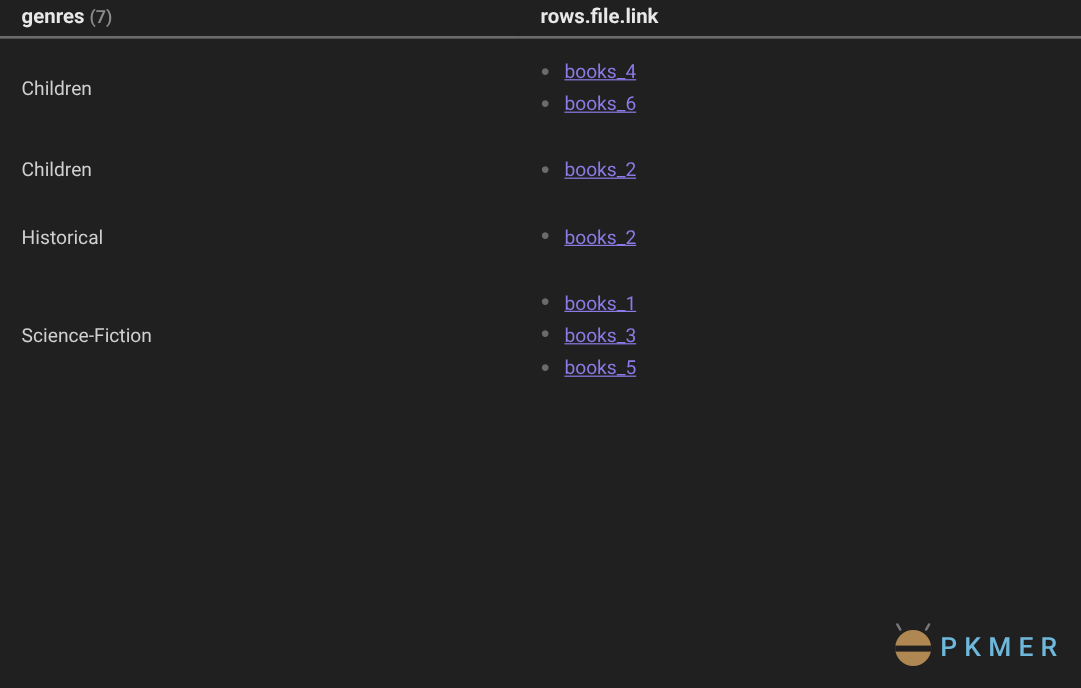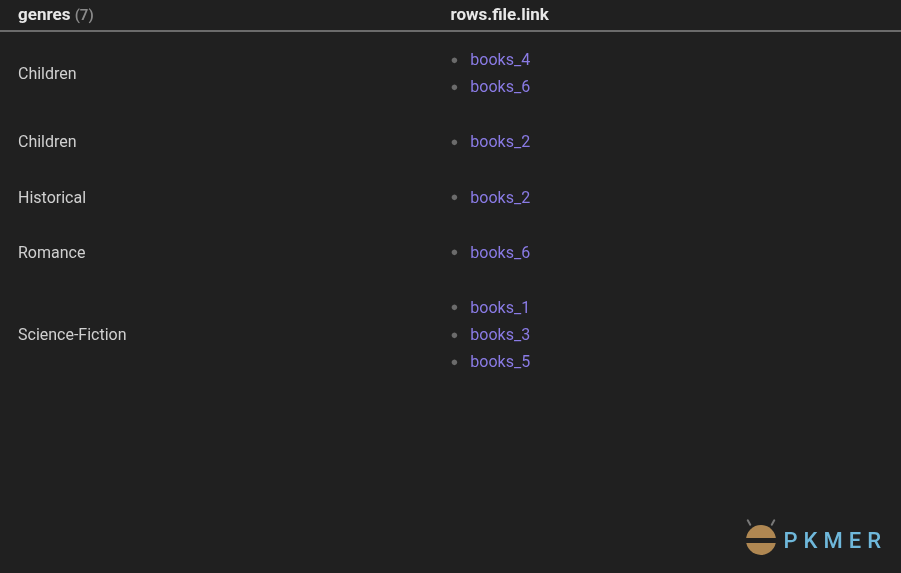--- a/index.html
+++ b/index.html
@@ -57,20 +57,21 @@
       align-items: center;
       gap: 12px;
       line-height: 1.7;
     }
     .bullet {
       color: #6b6b6b;
       font-size: 13px;
     }
     .file-link {
       color: #8a7be5;
+      text-decoration: underline;
       cursor: pointer;
     }
     .watermark {
       position: absolute;
       right: 14px;
       bottom: 18px;
       display: flex;
       align-items: center;
       gap: 8px;
       color: #7dd3fc;
@@ -154,31 +155,20 @@
         <td class="links-cell">
           <ul class="link-list">
             <li>
               <span class="bullet">●</span>
               <a class="file-link">books_2</a>
             </li>
           </ul>
         </td>
       </tr>
       <tr class="data-row">
-        <td class="genre-cell">Romance</td>
-        <td class="links-cell">
-          <ul class="link-list">
-            <li>
-              <span class="bullet">●</span>
-              <a class="file-link">books_6</a>
-            </li>
-          </ul>
-        </td>
-      </tr>
-      <tr class="data-row">
         <td class="genre-cell">Science-Fiction</td>
         <td class="links-cell">
           <ul class="link-list">
             <li>
               <span class="bullet">●</span>
               <a class="file-link">books_1</a>
             </li>
             <li>
               <span class="bullet">●</span>
               <a class="file-link">books_3</a>

